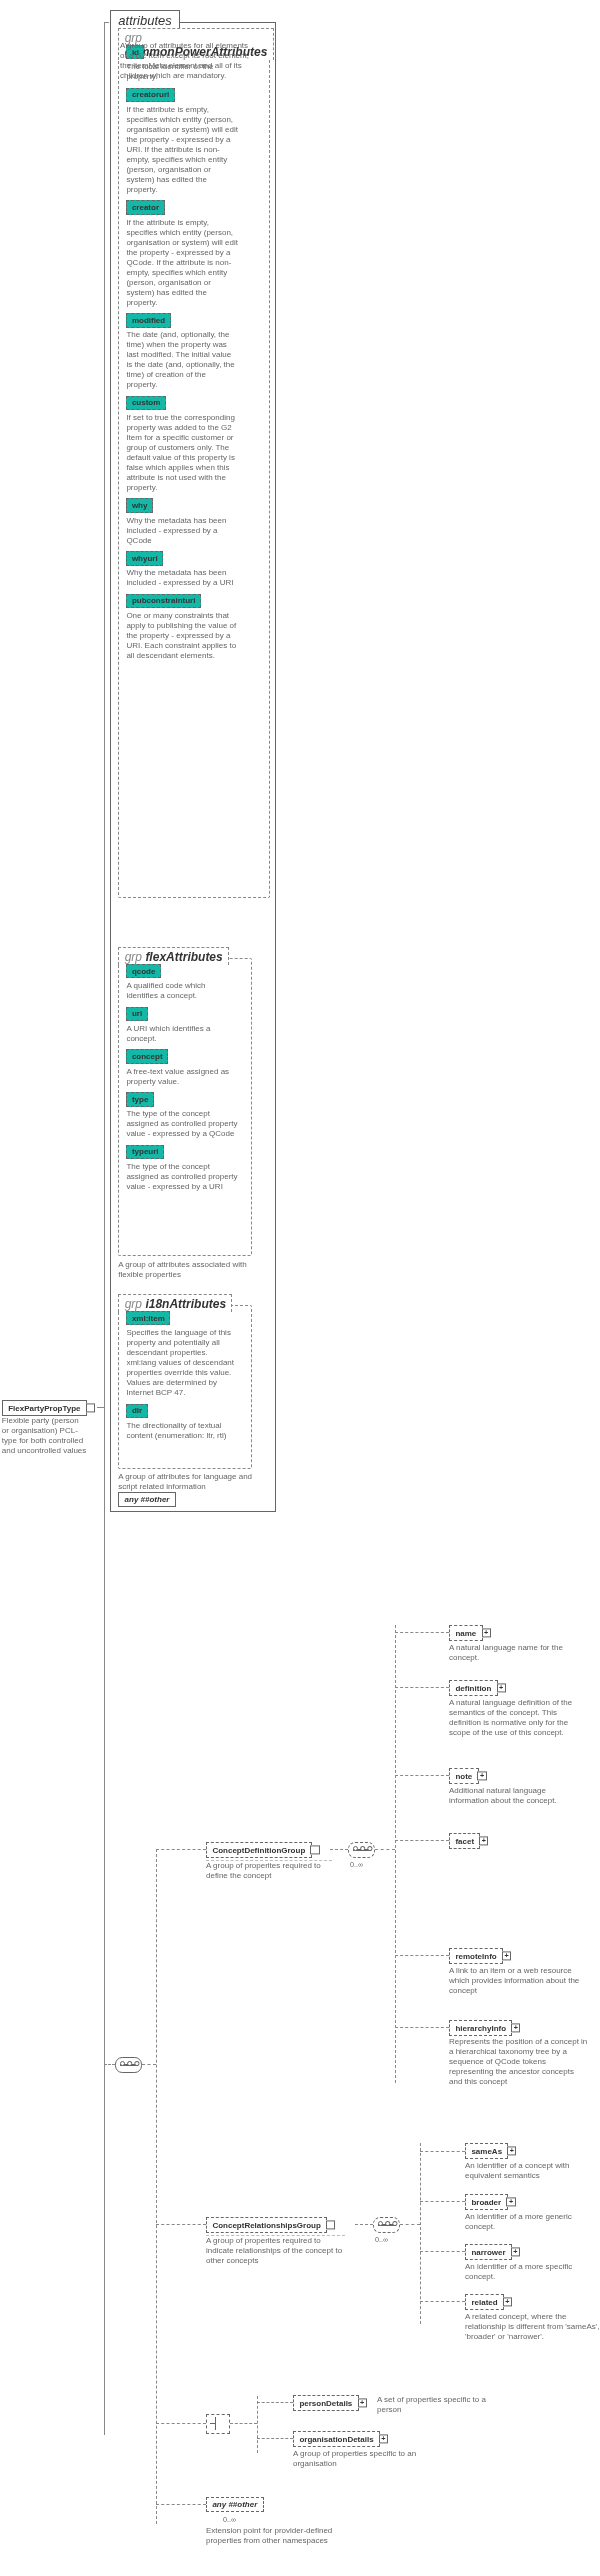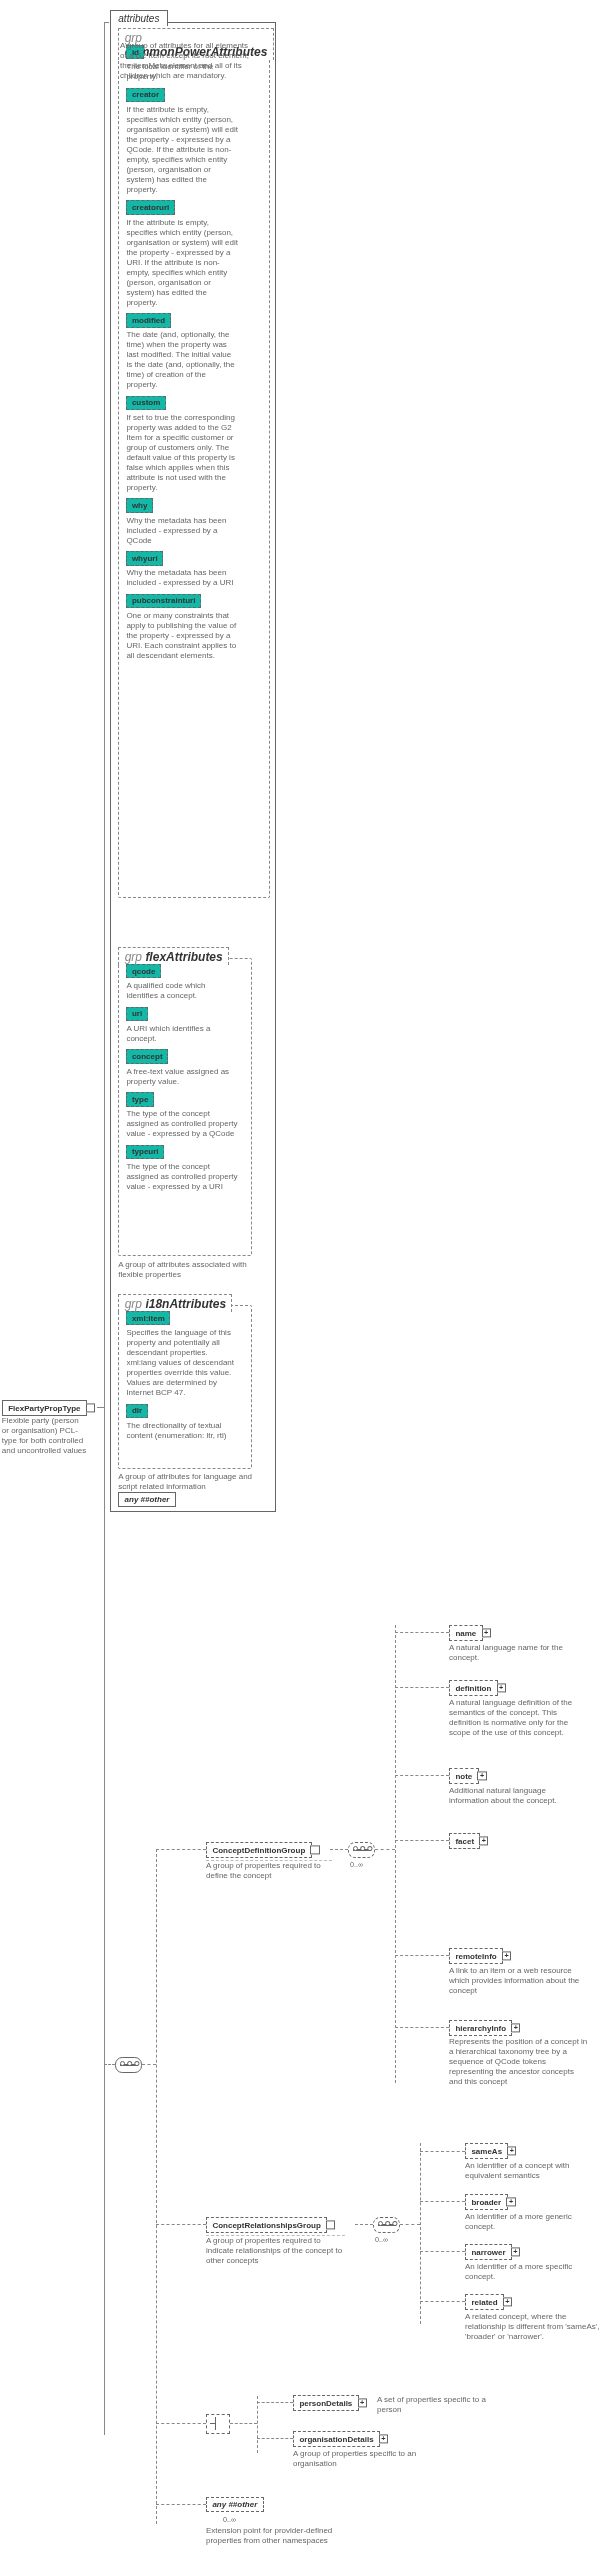--- a/index.html
+++ b/index.html
@@ -3,21 +3,21 @@
 <meta charset="utf-8">
 <style>
 body{margin:0;padding:0;font-family:Verdana,Arial,sans-serif;font-size:8px;color:#333;background:#fff}
 .canvas{position:relative;width:600px;height:2576px}
 .box{position:absolute;background:#fff;border:0.9px solid #666;padding:2.7px 5.4px;font-weight:bold}
 .dashed{border-style:dashed}
 .box.expandable::after{content:"";position:absolute;right:-9px;top:50%;transform:translateY(-50%);width:7.2px;height:7.2px;border:0.9px solid #666;background:#fff}
 .box.expandable.plus::after{content:"+";font-size:7.2px;line-height:7.2px;text-align:center}
 .desc{position:absolute;color:#666;font-size:8px;line-height:1.25}
 .attrbox{position:absolute;border:0.9px solid #666;background:#fff}
-.attrbox .tab{position:absolute;top:-12.6px;left:-0.9px;border:0.9px solid #666;border-bottom:none;background:#fff;font-style:italic;font-size:10px;padding:1.8px 7.2px}
+.attrbox .tab{position:absolute;top:-12.6px;left:-0.9px;border:0.9px solid #666;border-bottom:none;background:#fff;font-style:italic;font-size:13px;padding:1.8px 7.2px}
 .grpbox{position:absolute;border:0.9px dashed #888;background:#fff;border-radius:1.8px}
 .grpbox .tab{position:absolute;top:-11.7px;left:-0.9px;border:0.9px dashed #888;border-bottom:none;background:#fff;font-style:italic;font-size:12px;padding:1.8px 5.4px}
 .attr{position:relative;margin:5.4px 7.2px}
 .attr .name{border:0.9px dashed #666;padding:1.8px 4.5px;font-weight:bold;display:inline-block;background:#14b8a6}
 .attr .adesc{color:#666;font-size:8px;line-height:1.25;margin-top:2.7px;max-width:112px}
 .seq{position:absolute;width:25px;height:14.4px;border:0.9px solid #666;border-radius:7.2px;background:#fff}
 .seq::before{content:"";position:absolute;left:3.6px;top:6.3px;width:18px;height:1.8px;background:#666}
 .seq::after{content:"";position:absolute;left:3.6px;top:2.7px;width:3.6px;height:3.6px;border:0.9px solid #666;border-radius:50%;background:#fff;box-shadow:7.2px 0 0 -0.9px #fff,7.2px 0 0 0 #666,14.4px 0 0 -0.9px #fff,14.4px 0 0 0 #666}
 .switch{position:absolute;width:21.5px;height:18px;border:0.9px solid #666;background:#fff}
 .switch::before{content:"";position:absolute;left:2.7px;top:8px;width:5.4px;height:0.9px;background:#666}
@@ -40,22 +40,22 @@
   <div class="hline" style="left:97px;top:1407px;width:7.2px"></div>
   <div class="vline" style="left:104px;top:21.5px;height:2413px"></div>
   <div class="hline" style="left:104px;top:21.5px;width:5.4px"></div>
 
   <div class="attrbox" style="left:110px;top:21.5px;width:164px;height:1488px">
     <div class="tab">attributes</div>
 
     <div class="grpbox" style="left:7.2px;top:16px;width:150px;height:857px">
       <div class="tab" style="font-style:italic"><span style="color:#888">grp </span><b>commonPowerAttributes</b></div>
       <div class="attr"><div class="name">id</div><div class="adesc">The local identifier of the property.</div></div>
+      <div class="attr"><div class="name">creatoruri</div><div class="adesc">If the attribute is empty, specifies which entity (person, organisation or system) will edit the property - expressed by a URI. If the attribute is non-empty, specifies which entity (person, organisation or system) has edited the property.</div></div>
       <div class="attr"><div class="name">creator</div><div class="adesc">If the attribute is empty, specifies which entity (person, organisation or system) will edit the property - expressed by a QCode. If the attribute is non-empty, specifies which entity (person, organisation or system) has edited the property.</div></div>
-      <div class="attr"><div class="name">creatoruri</div><div class="adesc">If the attribute is empty, specifies which entity (person, organisation or system) will edit the property - expressed by a URI. If the attribute is non-empty, specifies which entity (person, organisation or system) has edited the property.</div></div>
       <div class="attr"><div class="name">modified</div><div class="adesc">The date (and, optionally, the time) when the property was last modified. The initial value is the date (and, optionally, the time) of creation of the property.</div></div>
       <div class="attr"><div class="name">custom</div><div class="adesc">If set to true the corresponding property was added to the G2 Item for a specific customer or group of customers only. The default value of this property is false which applies when this attribute is not used with the property.</div></div>
       <div class="attr"><div class="name">why</div><div class="adesc">Why the metadata has been included - expressed by a QCode</div></div>
       <div class="attr"><div class="name">whyuri</div><div class="adesc">Why the metadata has been included - expressed by a URI</div></div>
       <div class="attr"><div class="name">pubconstrainturi</div><div class="adesc">One or many constraints that apply to publishing the value of the property - expressed by a URI. Each constraint applies to all descendant elements.</div></div>
     </div>
     <div class="desc" style="position:relative;margin:18px 20px 9px 9px;max-width:144px">A group of attributes for all elements of a G2 Item except its root element, the itemMeta element and all of its children which are mandatory.</div>
 
     <div class="grpbox" style="left:7.2px;top:935px;width:132px;height:296px">
       <div class="tab"><span style="color:#888">grp </span><b>flexAttributes</b></div>

